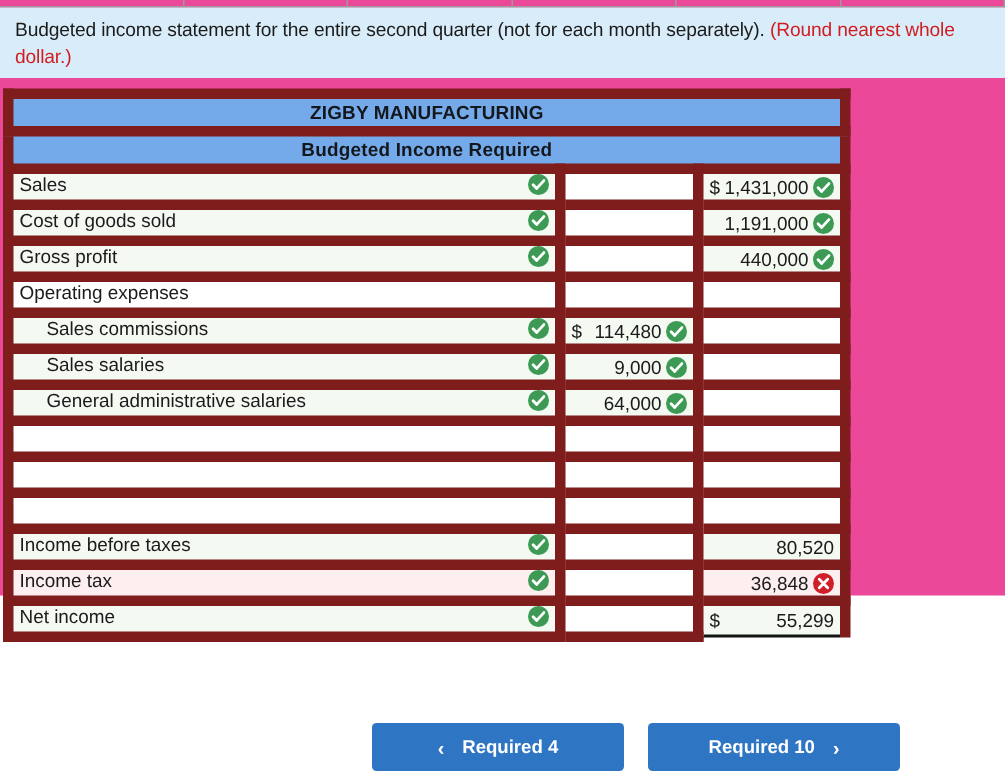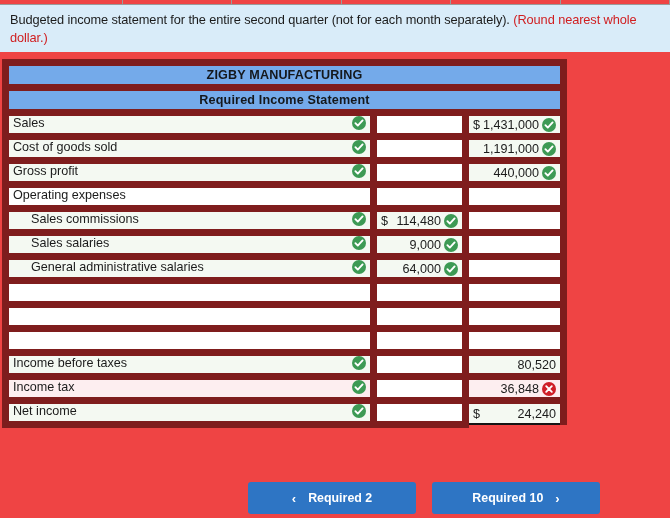--- a/index.html
+++ b/index.html
@@ -8,22 +8,22 @@
     width: 670px;
     height: 522px;
     background: #ffffff;
     font-family: "Liberation Sans", sans-serif;
     overflow: hidden;
   }
 
   #page {
     position: relative;
     width: 670px;
-    height: 518px;
-    background: #ef4444;
+    height: 397px;
+    background: #ec4899;
   }
 
   
   .top-strip {
     position: absolute;
     top: 0; left: 0;
     width: 670px;
     height: 5px;
     border-bottom: 1px solid #9a9a9a;
     box-sizing: border-box;
@@ -194,21 +194,21 @@
     <colgroup>
       <col class="c-label">
         <col class="c-mid">
         <col class="c-right">
     </colgroup>
     <tbody>
       <tr class="hdr">
         <td colspan="3">ZIGBY MANUFACTURING</td>
       </tr>
       <tr class="hdr">
-        <td colspan="3">Required Income Statement</td>
+        <td colspan="3">Budgeted Income Required</td>
       </tr>
 
     <tr>
           <td class="ok">
             <div class="lbl-wrap">
               <span class="lbl-txt">Sales</span>
               <span class="mark good">
                 <svg width="14" height="14" viewBox="0 0 14 14">
                   <path d="M3.4 7.2 L5.8 9.6 L10.6 4.4" fill="none" stroke="#ffffff" stroke-width="1.9" stroke-linecap="round" stroke-linejoin="round"></path>
                 </svg>
@@ -497,30 +497,30 @@
             </div>
           </td>
           <td class="">
             <div class="num-wrap">
               <span class="num"></span>
             </div>
           </td>
           <td class="ok dbl-bot">
             <div class="num-wrap">
               <span class="cur">$</span>
-              <span class="num">24,240</span>
+              <span class="num">55,299</span>
             </div>
           </td>
         </tr>
       </tbody>
   </table>
 
   <div class="nav">
     <button class="nav-btn">
       <span class="chev">‹</span>
-      <span>Required 2</span>
+      <span>Required 4</span>
     </button>
     <button class="nav-btn">
       <span>Required 10</span>
       <span class="chev">›</span>
     </button>
   </div>
 </div>
 
 </body></html>

